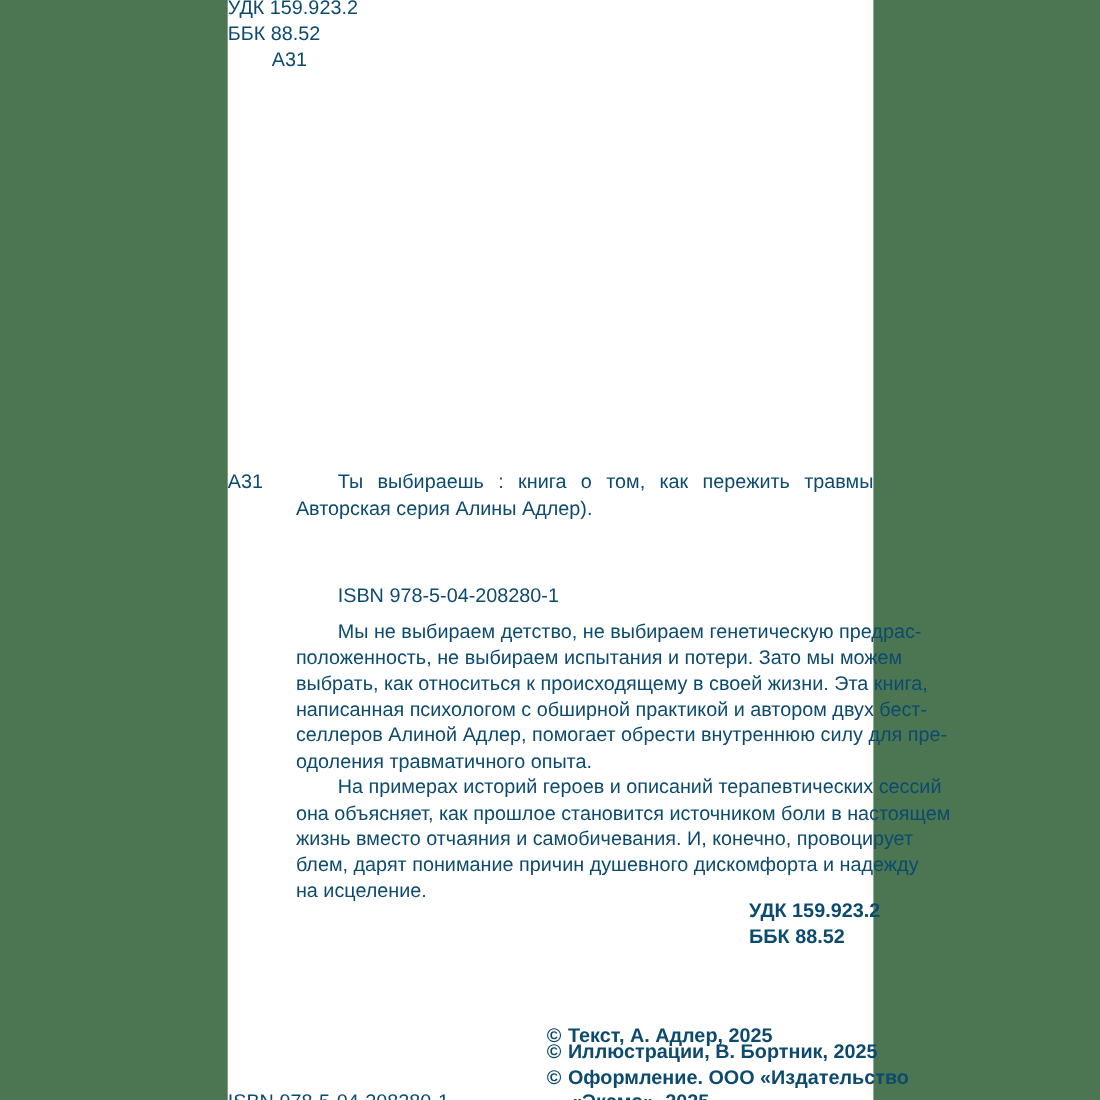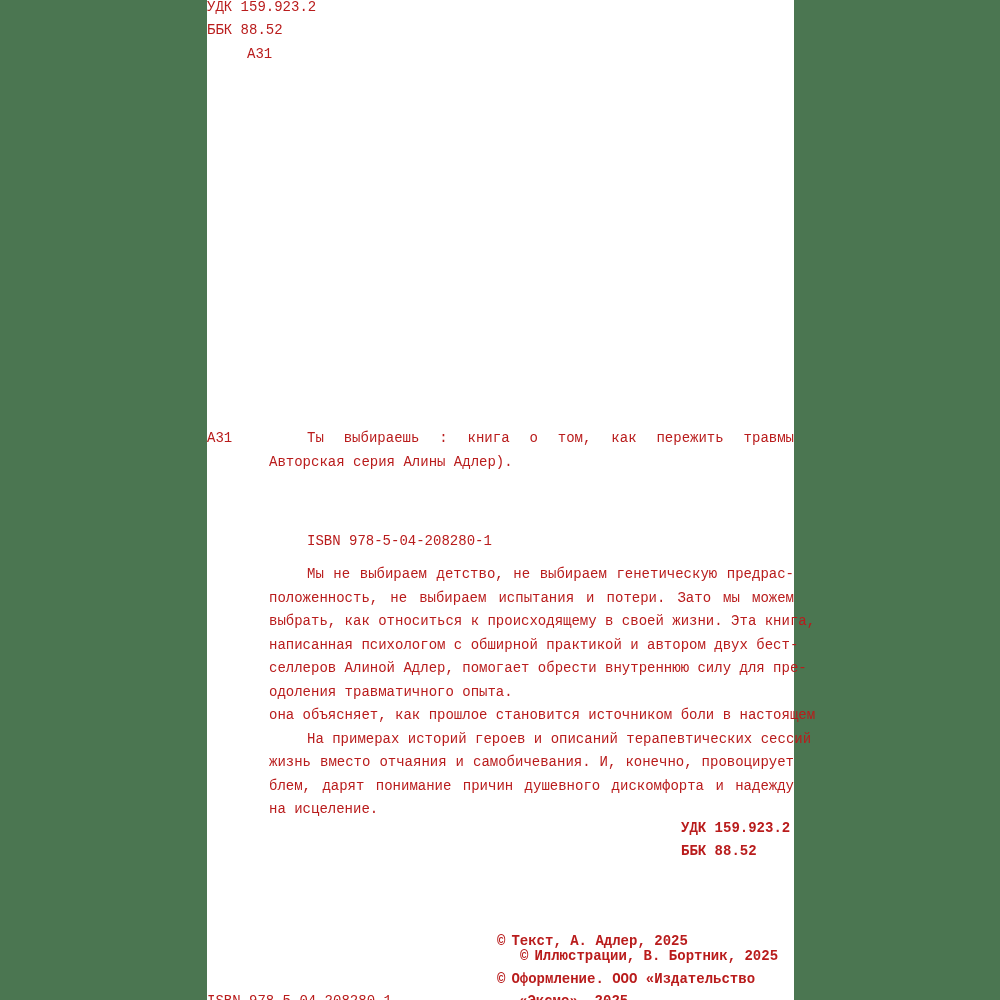--- a/index.html
+++ b/index.html
@@ -10,23 +10,23 @@
       overflow: hidden;
       background: #4b7651;
     }
     .page {
       position: absolute;
       left: 207px;
       top: 0;
       width: 587px;
       height: 1000px;
       background: #ffffff;
-      color: #b91c1c;
-      font-family: Liberation Mono, monospace;
-      font-size: 14px;
+      color: #0c4a6e;
+      font-family: Liberation Sans, sans-serif;
+      font-size: 18px;
       line-height: 23.5px;
     }
     .abs { position: absolute; white-space: nowrap; }
     .top-udk { left: 0; top: -4px; }
     .top-bbk { left: 0; top: 19px; }
     .top-code { left: 40px; top: 43px; }
 
     .author { left: 62px; top: 400px; font-weight: bold; }
     .side-code { left: 0; top: 427px; }
 
@@ -47,21 +47,21 @@
 
     .desc { top: 427px; }
     .isbn-inline { left: 100px; top: 530px; }
     .annot { top: 563px; }
 
     .udk-right { left: 474px; top: 817px; font-weight: bold; }
     .bbk-right { left: 474px; top: 840px; font-weight: bold; }
 
     .copyright { left: 290px; font-weight: bold; }
     .c1 { top: 930px; }
-    .c2 { top: 945px; margin-left: 23px; }
+    .c2 { top: 945px; }
     .c3 { top: 968px; }
     .c4 { top: 990px; left: 312px; }
 
     .isbn-bottom { left: 0; top: 990px; }
     .symbol { margin-right: 6px; }
   </style>
 </head>
 <body>
 
 <div class="page">
@@ -79,22 +79,22 @@
 
   <div class="abs isbn-inline">ISBN 978-5-04-208280-1</div>
 
   <div class="block annot">
     <span class="line indent">Мы не выбираем детство, не выбираем генетическую предрас-</span>
     <span class="line">положенность, не выбираем испытания и потери. Зато мы можем</span>
     <span class="line">выбрать, как относиться к происходящему в своей жизни. Эта книга,</span>
     <span class="line">написанная психологом с обширной практикой и автором двух бест-</span>
     <span class="line">селлеров Алиной Адлер, помогает обрести внутреннюю силу для пре-</span>
     <span class="line last">одоления травматичного опыта.</span>
+    <span class="line indent">На примерах историй героев и описаний терапевтических сессий</span>
     <span class="line">она объясняет, как прошлое становится источником боли в настоящем</span>
-    <span class="line indent">На примерах историй героев и описаний терапевтических сессий</span>
     <span class="line">жизнь вместо отчаяния и самобичевания. И, конечно, провоцирует</span>
     <span class="line">блем, дарят понимание причин душевного дискомфорта и надежду</span>
     <span class="line last">на исцеление.</span>
   </div>
 
   <div class="abs udk-right">УДК 159.923.2</div>
   <div class="abs bbk-right">ББК 88.52</div>
 
   <div class="abs copyright c1">
     <span class="symbol">©</span><span>Текст, А. Адлер, 2025</span>

